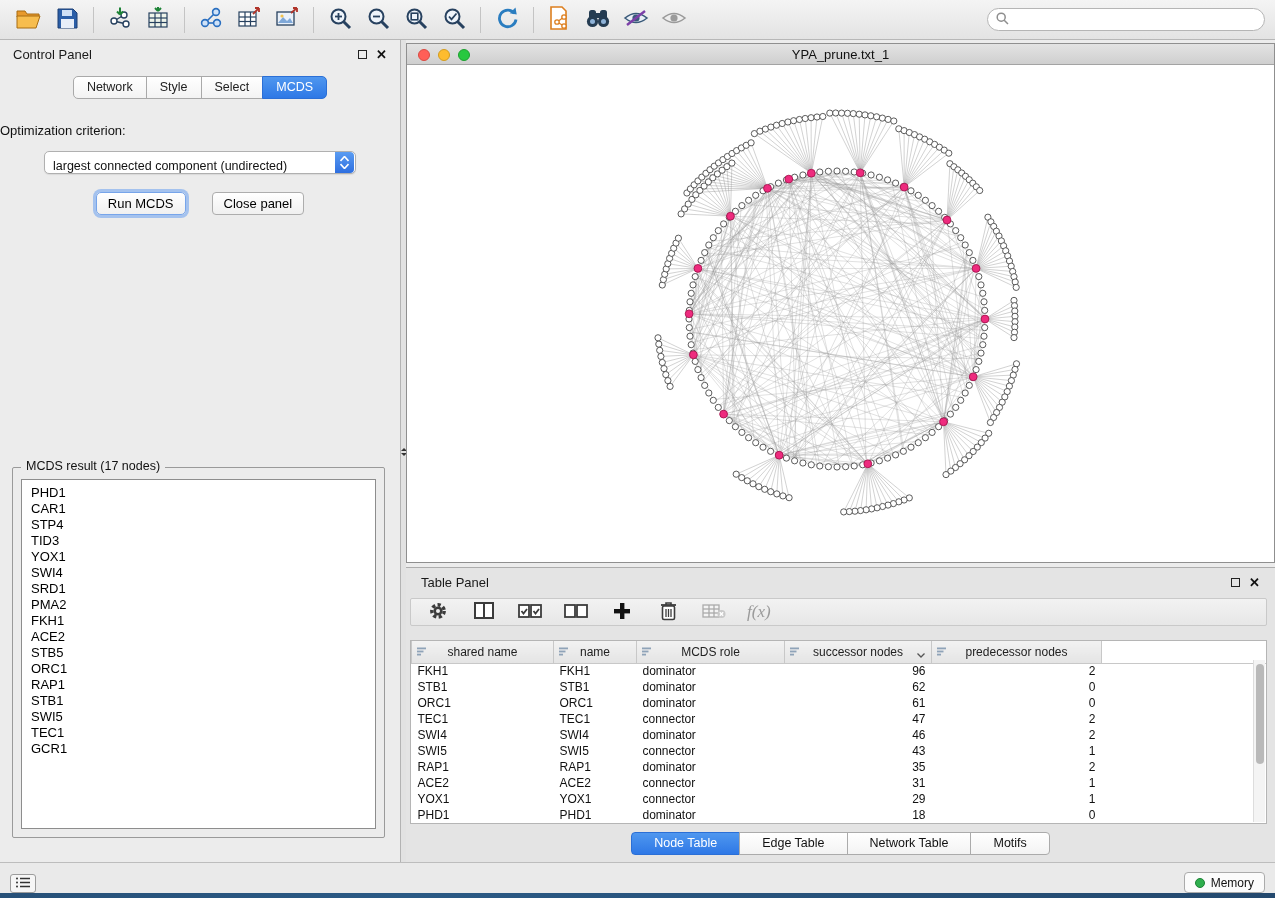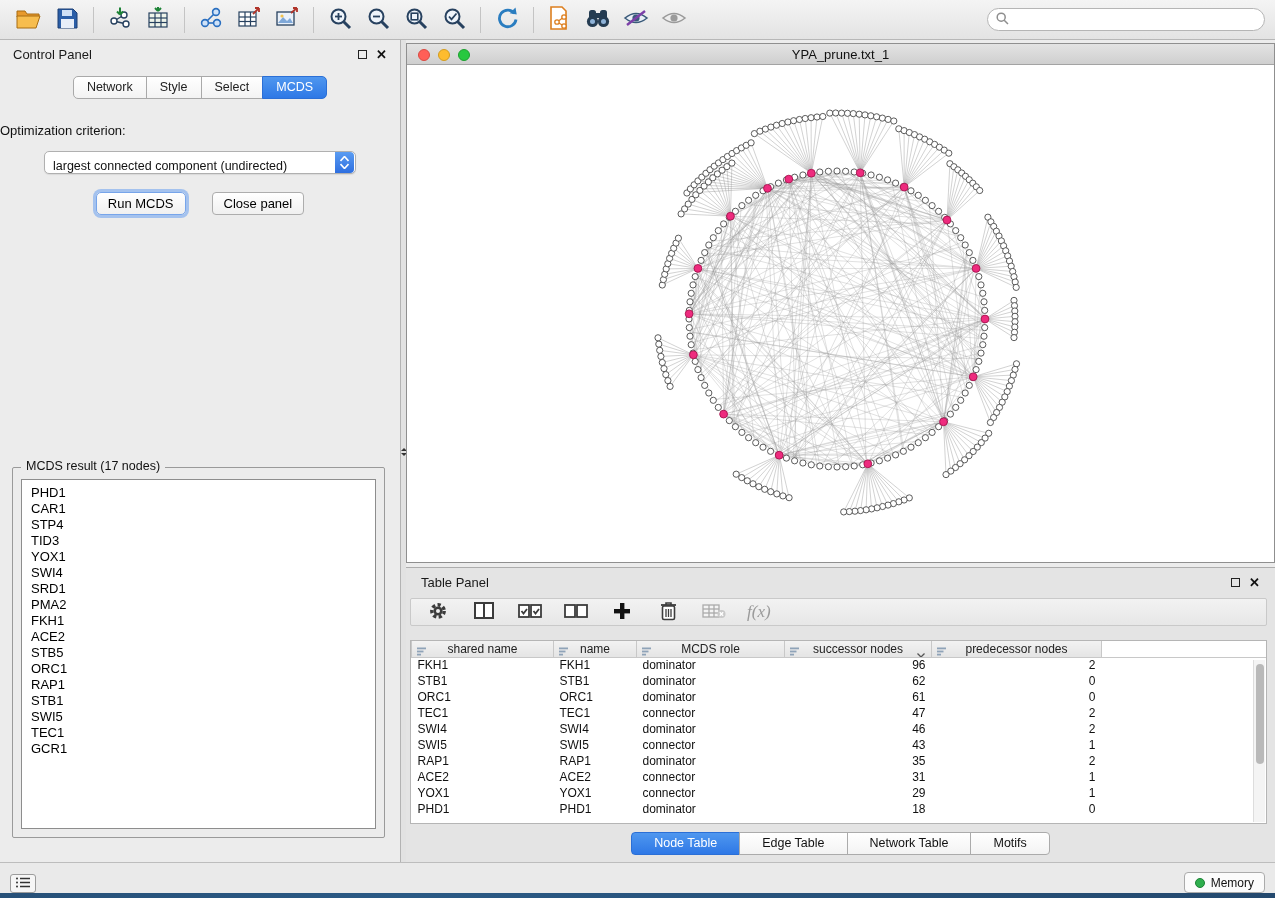--- a/index.html
+++ b/index.html
@@ -69,21 +69,21 @@
 
   
   .table-panel { position:absolute; left:0; right:0; top:527px; bottom:0; background:#e4e4e4; border-top:1px solid #adadad; }
   .tp-toolbar { position:absolute; left:4px; right:8px; top:30px; height:28px; background:linear-gradient(#f2f2f2,#e7e7e7); border:1px solid #c9c9c9; border-radius:2px; display:flex; align-items:center; padding:0 14px; gap:20px; }
   .tpbtn { width:26px; height:26px; display:flex; align-items:center; justify-content:center; }
   .fx { font-family:"Liberation Serif", serif; font-style:italic; font-size:17px; color:#9a9a9a; }
 
   .table-wrap { position:absolute; left:4px; right:8px; top:72px; bottom:38px; background:#fff; border:1px solid #b5b5b5; overflow:hidden; }
   table.data { border-collapse:collapse; width:100%; table-layout:fixed; }
   table.data th {
-    height:16px; background:linear-gradient(#f2f2f2,#e4e4e4); border:1px solid #c8c8c8; border-top:none;
+    height:22px; background:linear-gradient(#f2f2f2,#e4e4e4); border:1px solid #c8c8c8; border-top:none;
     font-size:12px; font-weight:normal; color:#222; position:relative; padding:0 4px; overflow:hidden; white-space:nowrap;
   }
   table.data th.filler { border-right:none; background:#fff; border-bottom:1px solid #c8c8c8; }
   .sorticon { position:absolute; left:5px; top:4px; }
   .hdr-chevron { position:absolute; right:6px; top:6px; }
   table.data td { height:16px; font-size:12px; padding:0 6px; white-space:nowrap; overflow:hidden; border:none; }
   td.c0 { padding-left:17px; }
   td.num { text-align:right; padding-right:14px; }
   .col0{width:142px}.col1{width:83px}.col2{width:148px}.col3{width:147px}.col4{width:170px}
 

